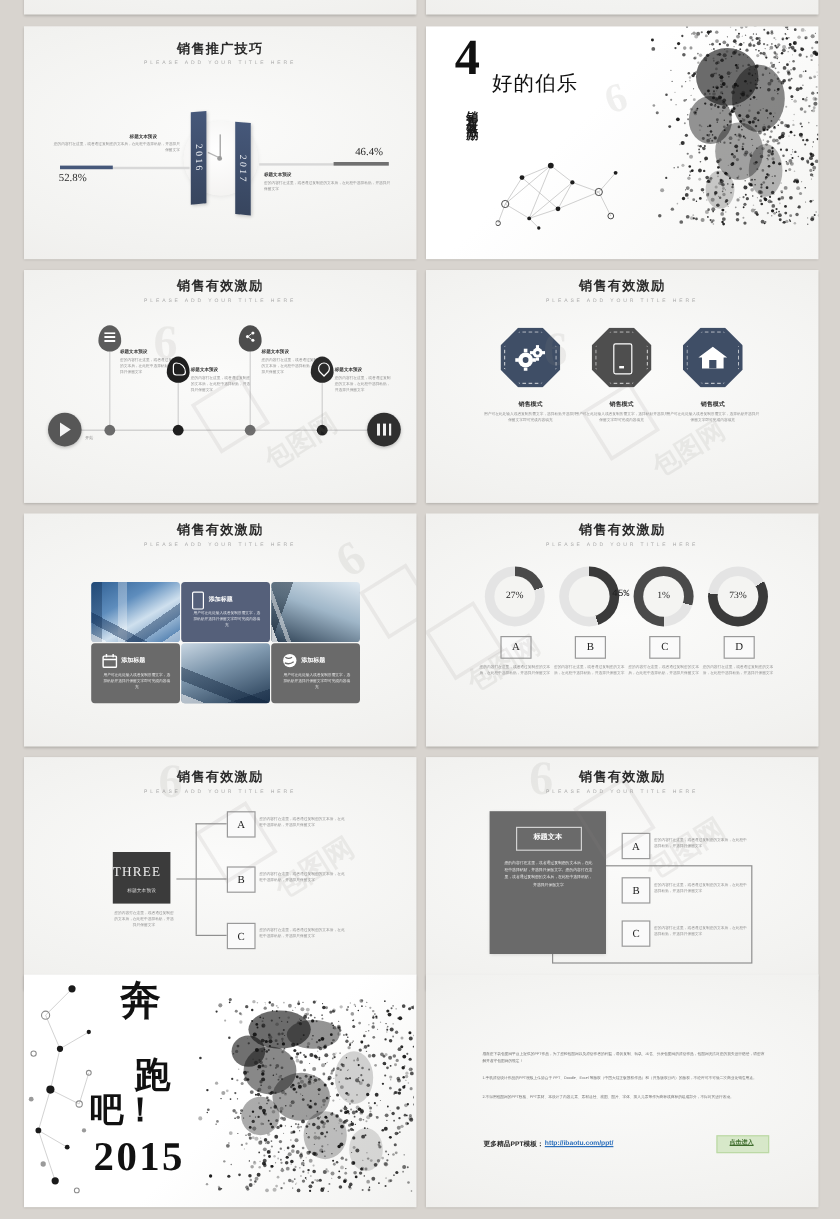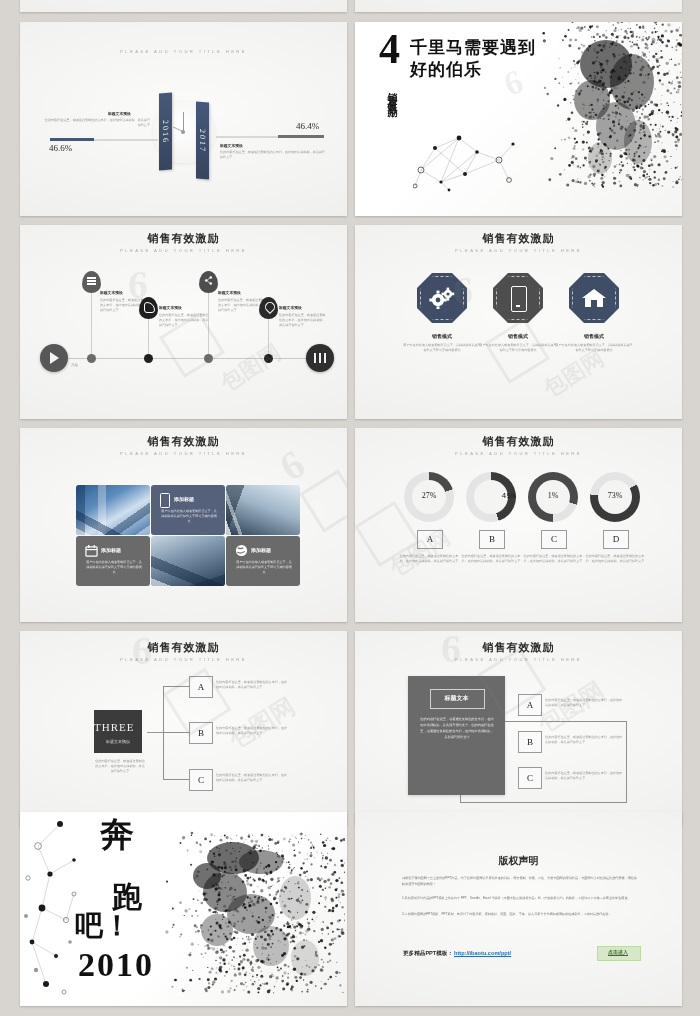--- a/index.html
+++ b/index.html
@@ -77,55 +77,54 @@
   <div class="slide" style="left:20px;top:-182px;width:327px;height:194px;">
     <div class="slide-inner"></div>
   </div>
   <div class="slide" style="left:355px;top:-182px;width:327px;height:194px;">
     <div class="slide-inner"></div>
   </div>
 
   <div class="slide" style="left:20px;top:22px;width:327px;height:194px;">
     <div class="slide-inner"></div>
 
+    <div class="s-title" style="top:11px;font-size:11px;">销售推广技巧</div>
     <div class="s-sub" style="top:27px;">PLEASE ADD YOUR TITLE HERE</div>
 
     <div style="position:absolute;left:133px;top:79px;width:62px;height:62px;border-radius:50%;
                 background:radial-gradient(circle at 45% 40%,#ffffff,#f0efed);box-shadow:0 1px 4px rgba(0,0,0,.07);"></div>
     <div style="position:absolute;left:163px;top:90px;width:1px;height:20px;background:#9a9a9a;"></div>
     <div style="position:absolute;left:152px;top:110px;width:13px;height:1px;background:#b5b5b5;transform:rotate(25deg);transform-origin:100% 50%;"></div>
     <div style="position:absolute;left:161px;top:108px;width:4px;height:4px;border-radius:50%;background:#9a9a9a;"></div>
 
     <div class="ribbon" style="left:139px;top:71px;width:13px;height:77px;font-size:8px;line-height:13px;
                 transform:skewY(-5deg);box-shadow:1px 1px 3px rgba(0,0,0,.2);">2016</div>
     <div class="ribbon" style="left:176px;top:80px;width:13px;height:77px;font-size:8px;line-height:13px;
                 transform:skewY(5deg);box-shadow:1px 1px 3px rgba(0,0,0,.2);">2017</div>
 
     <div class="mini-t" style="position:absolute;left:88px;top:89px;">标题文本预设</div>
     <div class="mini" style="position:absolute;left:22px;top:96px;width:108px;text-align:right;">您的内容打在这里，或者通过复制您的文本后，在此框中选择粘贴，并选择只保留文字</div>
     <div style="position:absolute;left:30px;top:117px;width:108px;height:1.5px;background:#d8d8d8;"></div>
     <div style="position:absolute;left:30px;top:116px;width:44px;height:3px;background:#46587a;"></div>
-    <div style="position:absolute;left:29px;top:121px;font-family:'Liberation Serif',serif;font-size:9px;color:#2b2b2b;">46.6%</div>
+    <div style="position:absolute;left:29px;top:121px;font-family:'Liberation Serif',serif;font-size:9px;color:#2b2b2b;">52.8%</div>
 
     <div class="mini-t" style="position:absolute;left:200px;top:121px;">标题文本预设</div>
     <div class="mini" style="position:absolute;left:200px;top:128px;width:108px;">您的内容打在这里，或者通过复制您的文本后，在此框中选择粘贴，并选择只保留文字</div>
     <div style="position:absolute;left:196px;top:114px;width:108px;height:1.5px;background:#d8d8d8;"></div>
     <div style="position:absolute;left:258px;top:113px;width:46px;height:3px;background:#707070;"></div>
     <div style="position:absolute;left:276px;top:99px;font-family:'Liberation Serif',serif;font-size:9px;color:#2b2b2b;">46.4%</div>
   </div>
 
   <div class="slide" style="left:355px;top:22px;width:327px;height:194px;">
     <div class="slide-inner" style="background:linear-gradient(135deg,#ffffff 40%,#f4f4f2 100%);"></div>
 
     <div style="position:absolute;left:24px;top:6px;font-family:'Liberation Serif',serif;font-size:42px;
                 font-weight:bold;color:#111;line-height:1;">4</div>
-    <div style="position:absolute;left:55px;top:14px;font-family:'Liberation Serif',serif;font-size:17px;
-                font-weight:bold;color:#111;letter-spacing:1px;">千里马需要遇到</div>
     <div style="position:absolute;left:55px;top:36px;font-family:'Liberation Serif',serif;font-size:17px;
-                font-weight:bold;color:#111;letter-spacing:1px;">好的伯乐</div>
+                font-weight:normal;color:#111;letter-spacing:1px;">好的伯乐</div>
     <div style="position:absolute;left:30px;top:62px;writing-mode:vertical-rl;font-family:'Liberation Serif',serif;
                 font-size:10px;font-weight:bold;color:#1a1a1a;letter-spacing:3px;">销售有效激励</div>
 
     <svg style="position:absolute;left:58px;top:108px;" width="115" height="62" viewBox="0 0 115 62">
       <g stroke="#b0b0b0" stroke-width=".5" fill="none">
         <path d="M8 40 L22 18 L46 8 L64 22 L52 44 L28 52 Z"></path>
         <path d="M22 18 L52 44 M46 8 L28 52 M64 22 L28 52 M8 40 L46 8 M52 44 L86 30 M64 22 L86 30 M86 30 L100 14 M86 30 L96 50"></path>
         <path d="M8 40 L2 56 M28 52 L36 60"></path>
       </g>
       <g fill="#1d1d1d">
@@ -1274,21 +1273,21 @@
       <div style="position:absolute;left:57px;top:52px;width:34px;height:34px;border-radius:50%;background:#f4f4f2;"></div>
       <div style="position:absolute;left:49px;top:63px;width:50px;text-align:center;font-family:'Liberation Serif',serif;font-size:8px;color:#222;">27%</div>
       <div class="box-letter" style="position:absolute;left:62px;top:102px;width:24px;height:17px;line-height:17px;font-size:9px;">A</div>
       <div class="mini" style="position:absolute;left:42px;top:126px;width:64px;text-align:center;">您的内容打在这里，或者通过复制您的文本后，在此框中选择粘贴，并选择只保留文字</div>
     </div>
 
     <div>
       <div style="position:absolute;left:111px;top:44px;width:50px;height:50px;border-radius:50%;
                   background:conic-gradient(#3a3a3a 0 45%, #e4e4e4 45% 100%);"></div>
       <div style="position:absolute;left:119px;top:52px;width:34px;height:34px;border-radius:50%;background:#f4f4f2;"></div>
-      <div style="position:absolute;left:111px;top:63px;width:50px;text-align:right;font-family:Liberation Mono, monospace;font-size:8px;color:#222;">45%</div>
+      <div style="position:absolute;left:111px;top:63px;width:50px;text-align:left;font-family:Liberation Mono, monospace;font-size:8px;color:#222;padding-left:44px;">45%</div>
       <div class="box-letter" style="position:absolute;left:124px;top:102px;width:24px;height:17px;line-height:17px;font-size:9px;">B</div>
       <div class="mini" style="position:absolute;left:104px;top:126px;width:64px;text-align:center;">您的内容打在这里，或者通过复制您的文本后，在此框中选择粘贴，并选择只保留文字</div>
     </div>
 
     <div>
       <div style="position:absolute;left:173px;top:44px;width:50px;height:50px;border-radius:50%;
                   background:conic-gradient(from 180deg,#4a4a4a 0 80%, #e4e4e4 80% 100%);"></div>
       <div style="position:absolute;left:181px;top:52px;width:34px;height:34px;border-radius:50%;background:#f4f4f2;"></div>
       <div style="position:absolute;left:173px;top:63px;width:50px;text-align:center;font-family:'Liberation Serif',serif;font-size:8px;color:#222;">1%</div>
       <div class="box-letter" style="position:absolute;left:186px;top:102px;width:24px;height:17px;line-height:17px;font-size:9px;">C</div>
@@ -1412,21 +1411,21 @@
       </g>
     </svg>
 
     <div style="position:absolute;left:80px;top:6px;font-family:'Liberation Serif',serif;font-size:34px;
                 font-weight:bold;color:#111;line-height:1;">奔</div>
     <div style="position:absolute;left:92px;top:70px;font-family:'Liberation Serif',serif;font-size:30px;
                 font-weight:bold;color:#111;line-height:1;">跑</div>
     <div style="position:absolute;left:55px;top:100px;font-family:'Liberation Serif',serif;font-size:28px;
                 font-weight:bold;color:#111;line-height:1;">吧！</div>
     <div style="position:absolute;left:58px;top:136px;font-family:'Liberation Serif',serif;font-size:34px;
-                font-weight:bold;color:#111;line-height:1;letter-spacing:2px;">2010</div>
+                font-weight:bold;color:#111;line-height:1;letter-spacing:2px;">2015</div>
 
     <svg style="position:absolute;left:135px;top:6px;" width="190" height="182" viewBox="0 0 190 182">
       <g fill="#111">
         <ellipse cx="52" cy="58" rx="14" ry="13" opacity=".6"></ellipse>
         <ellipse cx="78" cy="40" rx="26" ry="16" opacity=".62"></ellipse>
         <ellipse cx="106" cy="44" rx="22" ry="12" opacity=".45"></ellipse>
         <ellipse cx="70" cy="74" rx="22" ry="20" opacity=".5"></ellipse>
         <ellipse cx="96" cy="96" rx="24" ry="20" opacity=".4"></ellipse>
         <ellipse cx="62" cy="112" rx="16" ry="16" opacity=".35"></ellipse>
         <ellipse cx="116" cy="128" rx="18" ry="20" opacity=".26"></ellipse>
@@ -2334,22 +2333,20 @@
           <circle cx="52.3" cy="51.4" r="0.95" opacity="0.59"></circle>
           <circle cx="137.6" cy="106.6" r="0.91" opacity="0.44"></circle>
           <circle cx="156.0" cy="24.6" r="1.03" opacity="0.40"></circle>
         </g>
     </svg>
   </div>
 
   <div class="slide" style="left:355px;top:812px;width:327px;height:194px;">
     <div class="slide-inner"></div>
 
-    <div style="position:absolute;left:0;right:0;top:42px;text-align:center;font-family:'Liberation Serif',serif;
-                font-size:10px;font-weight:bold;color:#2b2b2b;">版权声明</div>
 
     <div style="position:absolute;left:47px;top:64px;width:236px;font-size:3.1px;line-height:1.9;color:#6f6f6f;">感谢您下载包图网平台上提供的PPT作品，为了您和包图网以及原创作者的利益，请勿复制、转载、出售、分发包图网的原创作品，包图网无法对您的损失进行赔偿，请您谅解并遵守包图网的规定！</div>
     <div style="position:absolute;left:47px;top:84px;width:236px;font-size:3.1px;line-height:1.9;color:#6f6f6f;">1.手机原创设计作品的PPT模板上传源自于 PPT、Doodle、Excel 等版权（中国大陆正版授权作品）和（开放版权公约）的版权，不经许可不可做二次商业化销售用途。</div>
     <div style="position:absolute;left:47px;top:100px;width:236px;font-size:3.1px;line-height:1.9;color:#6f6f6f;">2.不得用包图网的PPT模板、PPT素材、本设计了内容元素、素材途径、底图、图片、字体、插入元素等作为商标或商标的组成部分，不得对其进行改动。</div>
 
     <div style="position:absolute;left:48px;top:138px;font-size:5.6px;font-weight:bold;color:#2b2b2b;">更多精品PPT模板：</div>
     <a href="#" style="position:absolute;left:99px;top:138px;font-size:5.6px;font-weight:bold;text-decoration:underline;">http://ibaotu.com/ppt/</a>
 
     <div style="position:absolute;left:242px;top:134px;width:42px;height:13px;background:#d7e8c9;
                 border:1px solid #bcd9a6;"></div>

